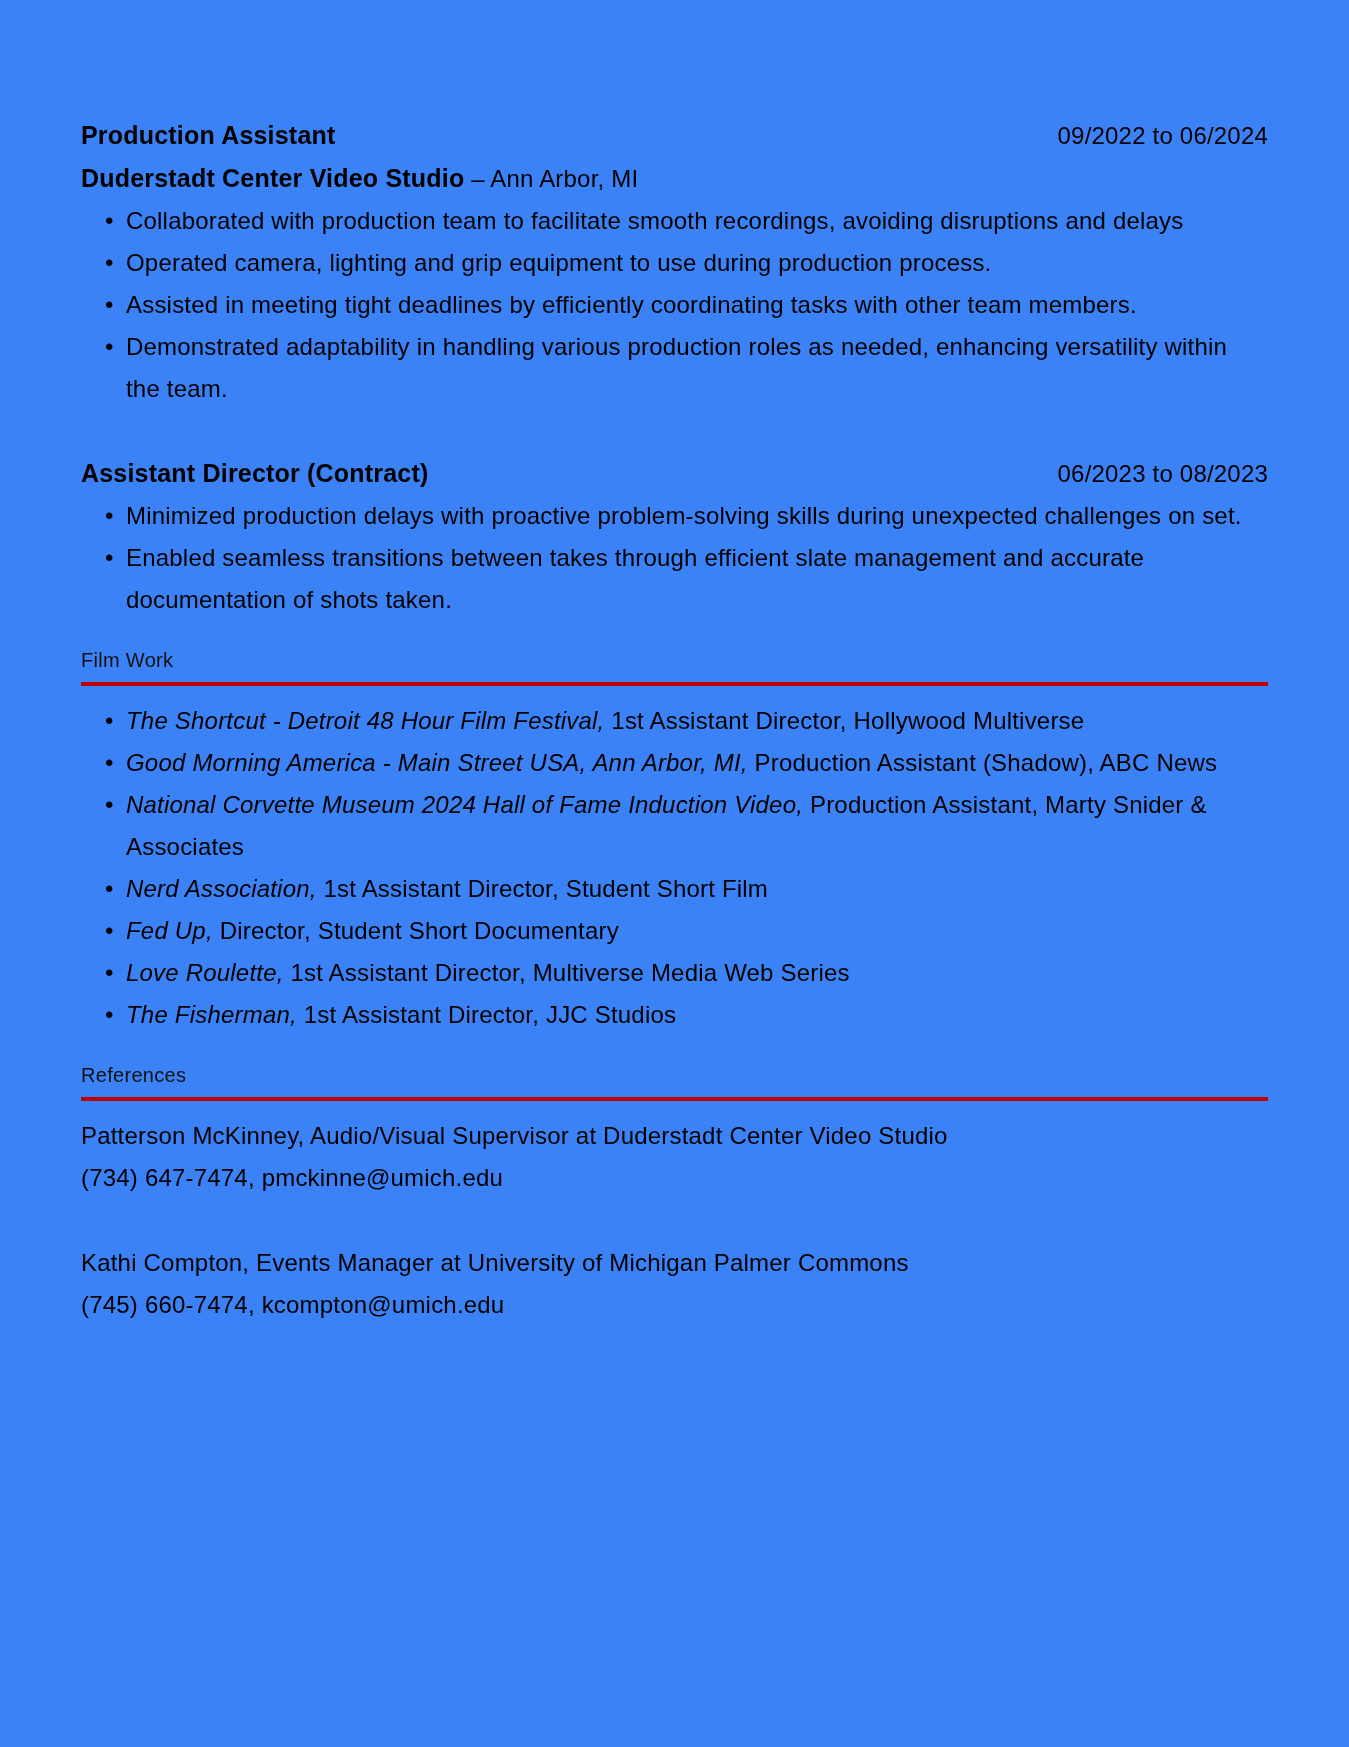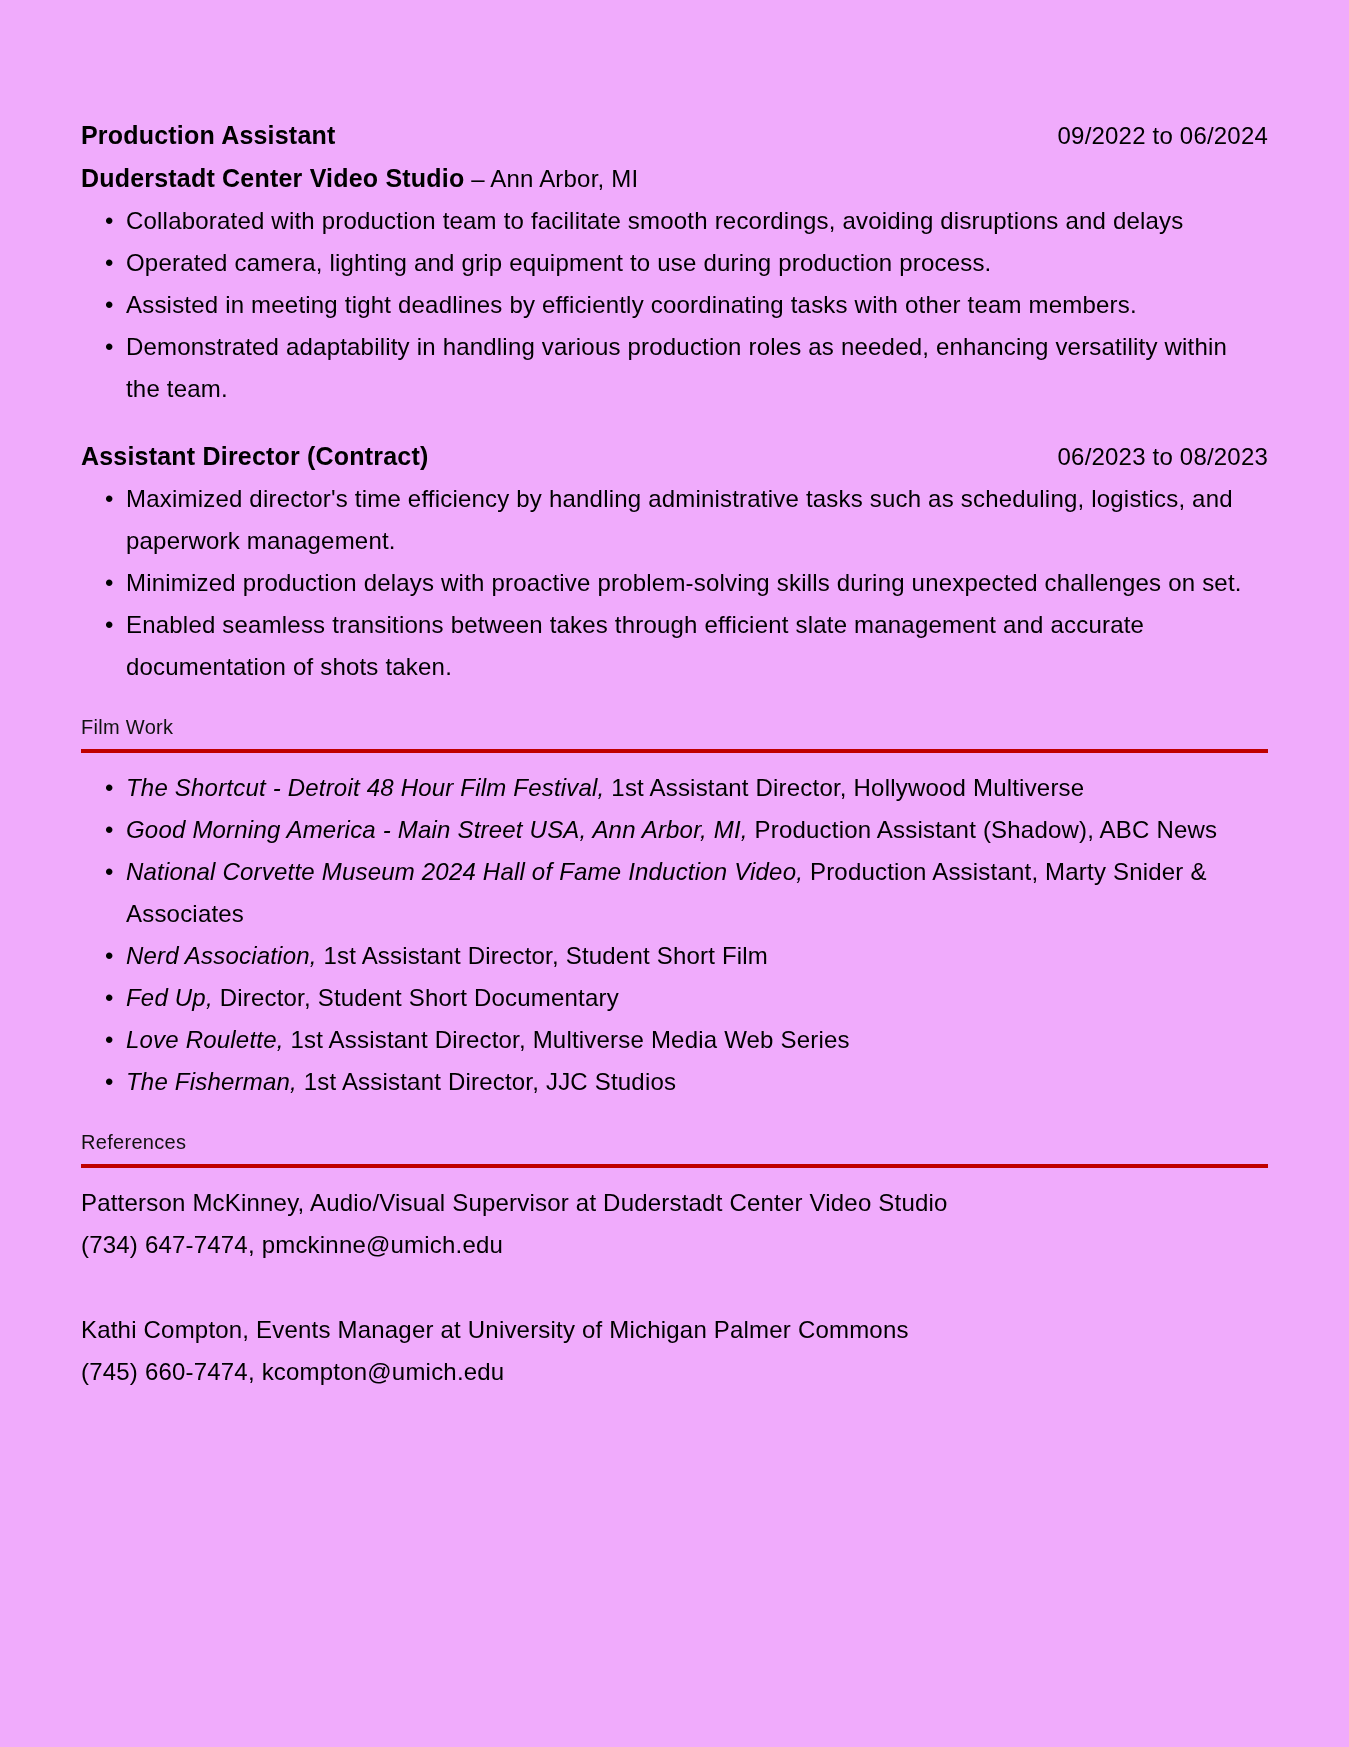--- a/index.html
+++ b/index.html
@@ -4,21 +4,21 @@
 <style>
   html, body {
     margin: 0;
     padding: 0;
     background: #ffffff;
   }
   .page {
     position: relative;
     width: 1349px;
     height: 1747px;
-    background: #f0abfc;
+    background: #3b82f6;
     color: #000000;
     font-family: "Liberation Sans", "DejaVu Sans", sans-serif;
     overflow: hidden;
   }
   .content {
     position: absolute;
     left: 81px;
     top: 114px;
     width: 1187px;
     font-size: 24px;
@@ -46,21 +46,21 @@
     line-height: 42px;
   }
   .company-name {
     font-weight: 700;
     font-size: 25px;
   }
   .company-location {
     font-weight: 400;
     font-size: 24px;
   }
-  .job-gap { margin-top: 25px; }
+  .job-gap { margin-top: 42px; }
 
   
   ul.bullets {
     list-style: none;
     margin: 0;
     padding: 0;
   }
   ul.bullets li {
     position: relative;
     padding-left: 45px;
@@ -117,21 +117,20 @@
         </ul>
     </section>
 
     <section class="job job-gap">
       <div class="job-header">
         <h3 class="job-title">Assistant Director (Contract)</h3>
         <span class="job-dates">06/2023 to 08/2023</span>
       </div>
       <ul class="bullets">
 
-          <li>Maximized director's time efficiency by handling administrative tasks such as scheduling, logistics, and paperwork management.</li>
 
           <li>Minimized production delays with proactive problem-solving skills during unexpected challenges on set.</li>
 
           <li>Enabled seamless transitions between takes through efficient slate management and accurate documentation of shots taken.</li>
         </ul>
     </section>
 
     <h2 class="section-heading">Film Work</h2>
     <ul class="bullets film-list">
 

